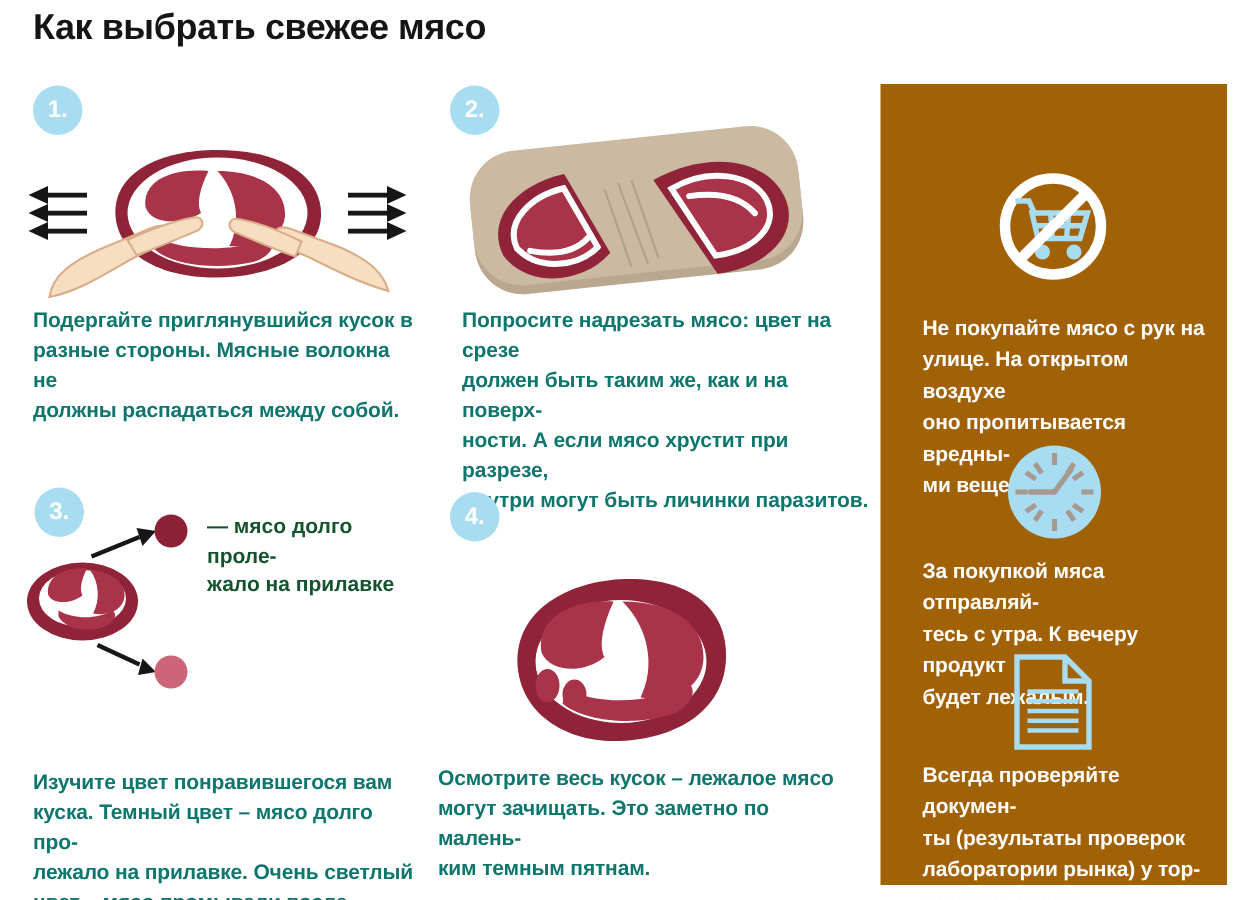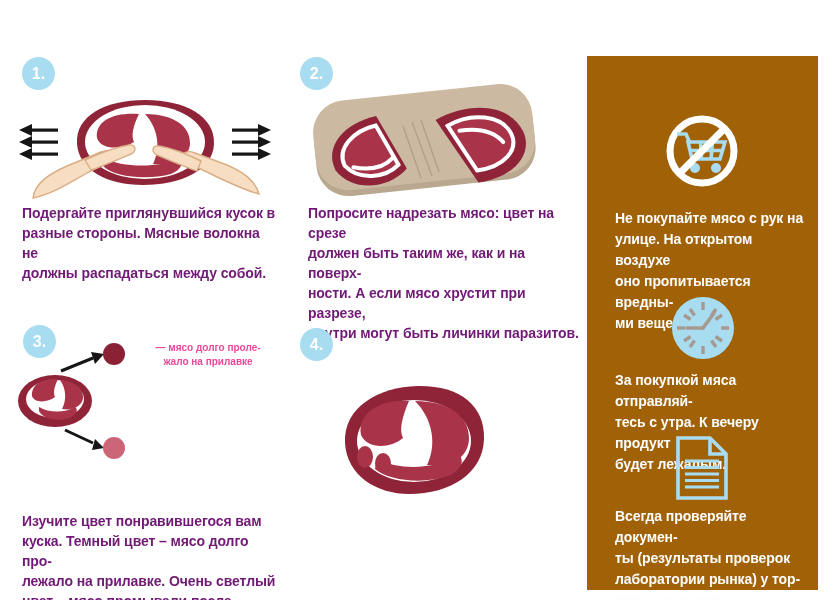--- a/index.html
+++ b/index.html
@@ -7,35 +7,36 @@
   body { font-family:"Liberation Sans", sans-serif; }
   .canvas { position:relative; width:840px; height:600px; background:#ffffff; overflow:hidden; }
 
   .page-title { position:absolute; left:22px; top:5px; font-size:24px; font-weight:700; color:#151515; letter-spacing:-0.3px; }
 
   .step { position:absolute; }
   .badge { position:absolute; width:33px; height:33px; border-radius:50%;
            background:#a8dcf1; color:#ffffff; font-weight:700; font-size:16px;
            display:flex; align-items:center; justify-content:center; }
   .illus { position:absolute; }
-  .step-text { position:absolute; font-size:14px; font-weight:700; color:#701a75;
+  .step-text { position:absolute; font-size:14px; font-weight:700; color:#0f766e;
                line-height:1.43; white-space:pre-line; letter-spacing:-0.1px; }
-  .legend-label { position:absolute; font-size:10px; font-weight:700; color:#ec4899;
-                  line-height:1.4; white-space:pre-line;text-align:center; }
+  .legend-label { position:absolute; font-size:14px; font-weight:700; color:#14532d;
+                  line-height:1.4; white-space:pre-line; }
 
   .sidebar { position:absolute; left:587px; top:56px; width:231px; height:534px; background:#a16207; }
   .tip-icon { position:absolute; }
   .tip-text { position:absolute; left:28px; width:192px; font-size:14px; font-weight:700;
               color:#fdfdfd; line-height:1.5; white-space:pre-line; letter-spacing:-0.1px; }
 </style>
 </head>
 <body>
 
 <div class="canvas">
 
+  <h1 class="page-title">Как выбрать свежее мясо</h1>
 
   <section class="step" style="left:15px; top:56px; width:262px; height:215px;">
     <div class="badge" style="left:7px; top:1px;">1.</div>
     <svg class="illus" style="left:0; top:30px;" width="260" height="115" viewBox="0 0 260 115">
       <g fill="#161616">
         <rect x="16" y="42.5" width="27" height="3.2"></rect>
           <polygon points="4,44 17,38 17,50"></polygon>
         <rect x="16" y="54.5" width="27" height="3.2"></rect>
           <polygon points="4,56 17,50 17,62"></polygon>
         <rect x="16" y="66.5" width="27" height="3.2"></rect>
@@ -133,20 +134,23 @@
       <g>
         <path d="M60,98 C58,62 94,42 132,41 C174,40 200,60 199,94 C198,128 166,149 124,149 C92,149 62,131 60,98 Z" fill="#8f2338"></path>
         <ellipse cx="129" cy="96" rx="57" ry="41" fill="#ffffff"></ellipse>
         <path d="M76,90 C72,66 98,54 124,56 C117,72 114,85 118,93 C105,104 82,104 76,90 Z" fill="#a93449"></path>
         <path d="M130,56 C162,56 184,70 184,93 C184,112 166,124 142,120 C152,100 148,74 130,56 Z" fill="#a93449"></path>
         <path d="M92,114 C115,126 152,124 174,110 C180,116 176,124 166,130 C140,140 104,136 90,124 Z" fill="#a93449"></path>
         <ellipse cx="80" cy="112" rx="8" ry="11" fill="#a93449"></ellipse>
         <ellipse cx="98" cy="118" rx="8" ry="10" fill="#a93449"></ellipse>
       </g>
     </svg>
+    <p class="step-text" style="left:7px; top:183px; width:272px;">Осмотрите весь кусок – лежалое мясо
+могут зачищать. Это заметно по малень-
+ким темным пятнам.</p>
   </section>
 
   <aside class="sidebar">
 
     <svg class="tip-icon" style="left:77px; top:57px;" width="76" height="76" viewBox="0 0 76 76">
       <circle cx="38" cy="38" r="32" fill="none" stroke="#ffffff" stroke-width="7"></circle>
       <g stroke="#a8dcf1" stroke-width="3.6" fill="none">
         <path d="M13,21 h9 l4,9"></path>
         <polygon points="24,29 61,29 56,46 28,46"></polygon>
         <line x1="36.5" y1="29" x2="37.5" y2="46"></line>

